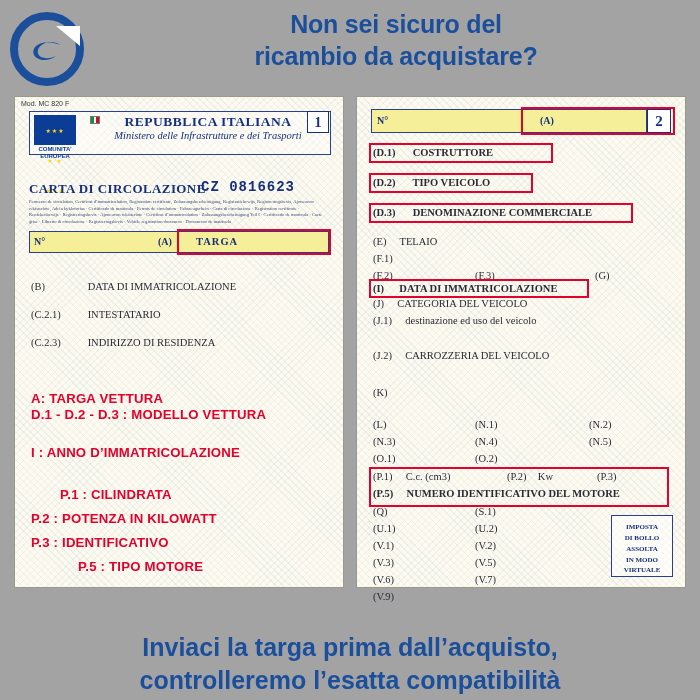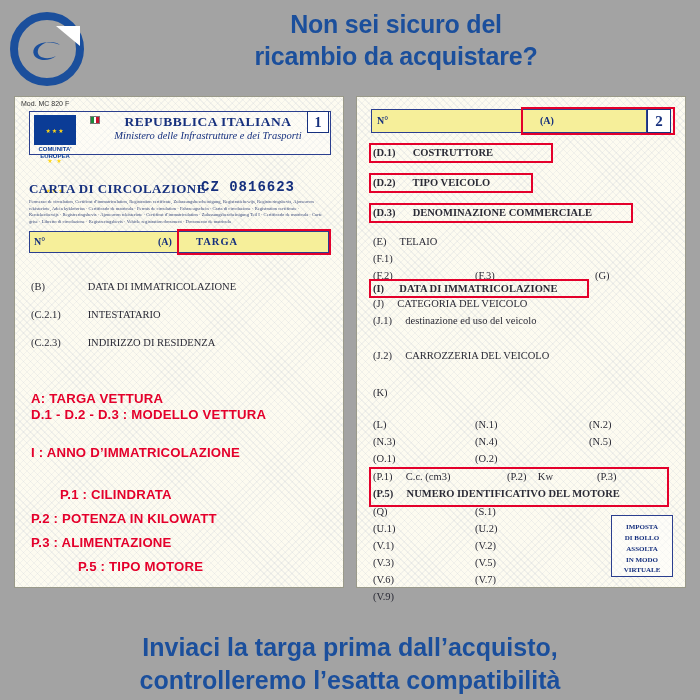--- a/index.html
+++ b/index.html
@@ -292,21 +292,21 @@
     <div class="lfield" style="top:240px;">
       <span class="code">(C.2.3)</span>
       <span>INDIRIZZO DI RESIDENZA</span>
     </div>
 
     <div class="redline" style="top:274px;margin-top:20px;">A: TARGA VETTURA</div>
     <div class="redline" style="top:310px;">D.1 - D.2 - D.3 : MODELLO VETTURA</div>
     <div class="redline" style="top:348px;">I : ANNO D’IMMATRICOLAZIONE</div>
     <div class="redline" style="top:390px;margin-left:29px;">P.1 : CILINDRATA</div>
     <div class="redline" style="top:414px;">P.2 : POTENZA IN KILOWATT</div>
-    <div class="redline" style="top:438px;">P.3 : ALIMENTAZIONE</div>
+    <div class="redline" style="top:438px;">P.3 : IDENTIFICATIVO</div>
     <div class="redline" style="top:462px;margin-left:47px;">P.5 :  TIPO MOTORE</div>
   </div>
 
   <div class="doc doc-right">
     <div class="tex"></div>
 
     <div class="rnbox">
       <span class="rnbox-label">N°</span>
       <span class="rnbox-a">(A)</span>
     </div>

